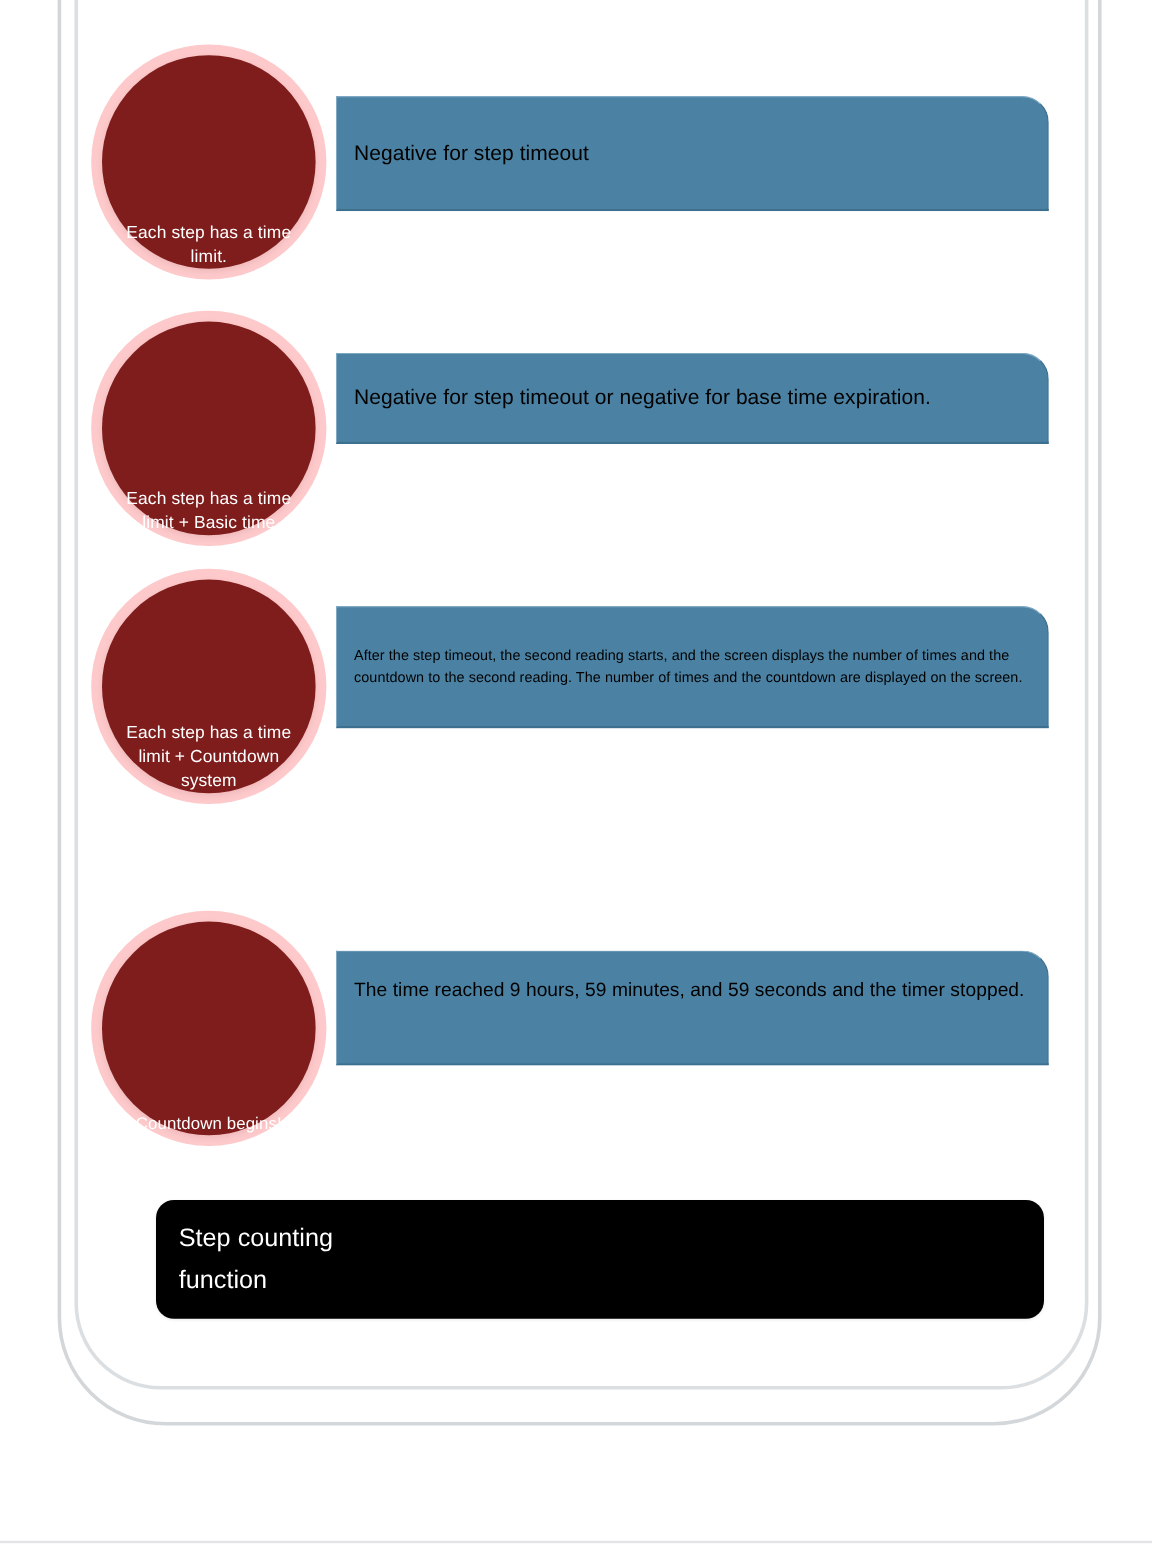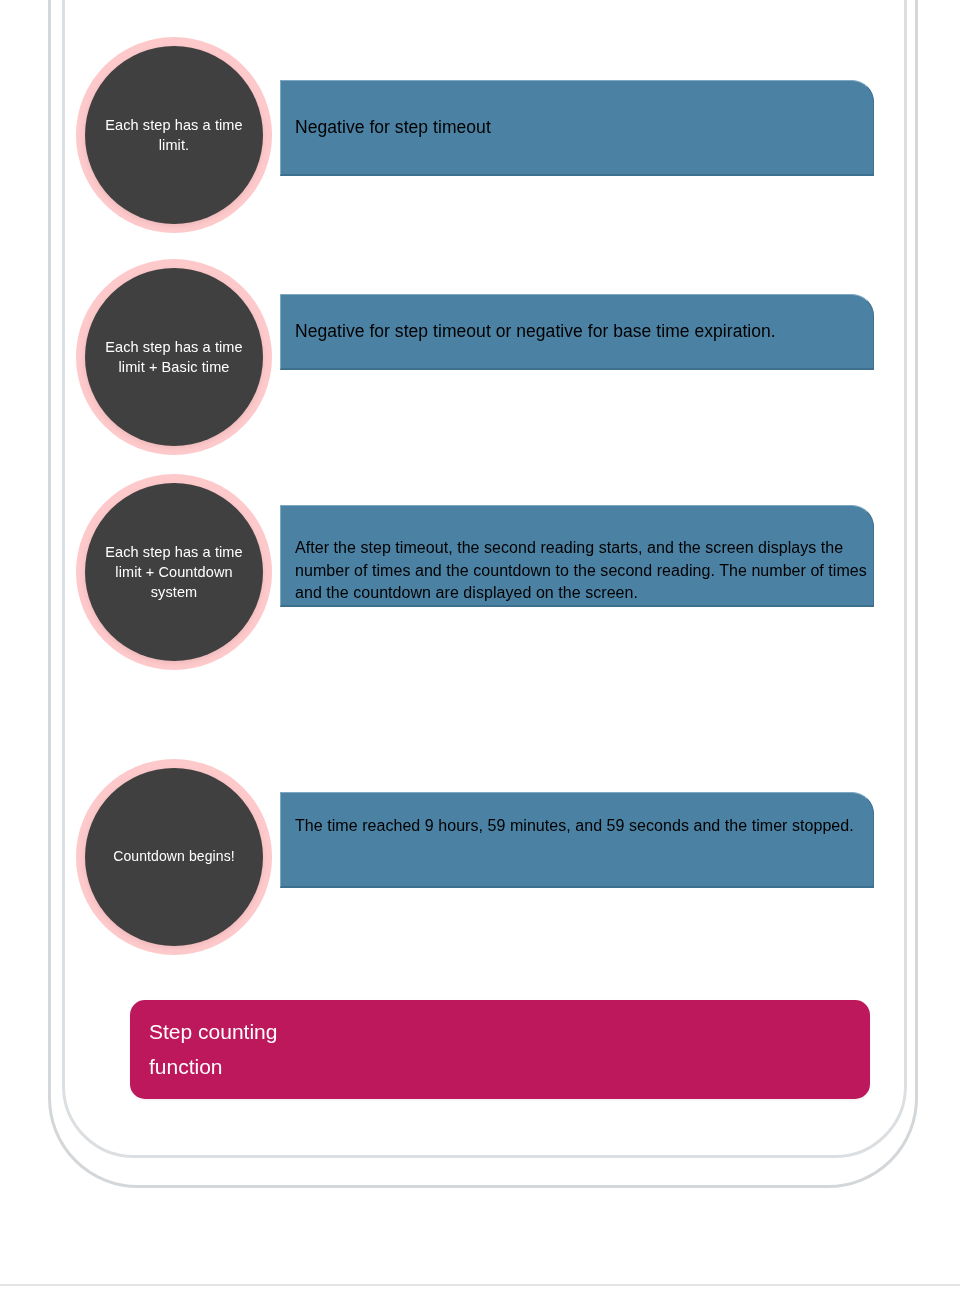--- a/index.html
+++ b/index.html
@@ -57,25 +57,25 @@
   
   .row {
     position: absolute;
     left: 0;
     width: 960px;
   }
 
   .circle {
     position: absolute;
     border-radius: 50%;
-    background: #404040;
+    background: #7f1d1d;
     box-shadow: 0 0 0 9px rgba(249, 86, 90, 0.32),
                 0 2px 5px rgba(0, 0, 0, 0.10);
     display: flex;
-    align-items: center;
+    align-items: flex-end;
     justify-content: center;
     text-align: center;
     color: #ffffff;
     box-sizing: border-box;
   }
   .circle-text {
     display: block;
     line-height: 1.38;
     padding: 0 16px;
     letter-spacing: 0.1px;
@@ -105,34 +105,34 @@
   #row-1 { top: 0; height: 240px; }
   #row-1 .circle { left: 85px;  top: 46px;  width: 178px; height: 178px; font-size: 14.5px; }
   #row-1 .bluebox { left: 280px; top: 80px; width: 594px; height: 96px; font-size: 17.5px; }
 
   #row-2 { top: 222px; height: 240px; }
   #row-2 .circle { left: 85px;  top: 46px;  width: 178px; height: 178px; font-size: 14.5px; }
   #row-2 .bluebox { left: 280px; top: 72px; width: 594px; height: 76px; font-size: 17.5px; }
 
   #row-3 { top: 437px; height: 300px; }
   #row-3 .circle { left: 85px;  top: 46px;  width: 178px; height: 178px; font-size: 14.5px; }
-  #row-3 .bluebox { left: 280px; top: 68px; width: 594px; height: 102px; font-size: 16px; align-items: flex-end; }
+  #row-3 .bluebox { left: 280px; top: 68px; width: 594px; height: 102px; font-size: 12px; align-items: center; }
 
   #row-4 { top: 722px; height: 240px; }
   #row-4 .circle { left: 85px;  top: 46px;  width: 178px; height: 178px; font-size: 14px; }
   #row-4 .bluebox { left: 280px; top: 70px; width: 594px; height: 96px; font-size: 16px; align-items: flex-start; padding-top: 22px; }
 
   
   .banner {
     position: absolute;
     left: 130px;
     top: 1000px;
     width: 740px;
     height: 99px;
-    background: #be185d;
+    background: #000000;
     border-radius: 15px;
     box-sizing: border-box;
     display: flex;
     align-items: center;
     color: #ffffff;
     box-shadow: 0 1px 3px rgba(0,0,0,0.08);
     gap: 15px;
   }
   .banner-label {
     width: 196px;

